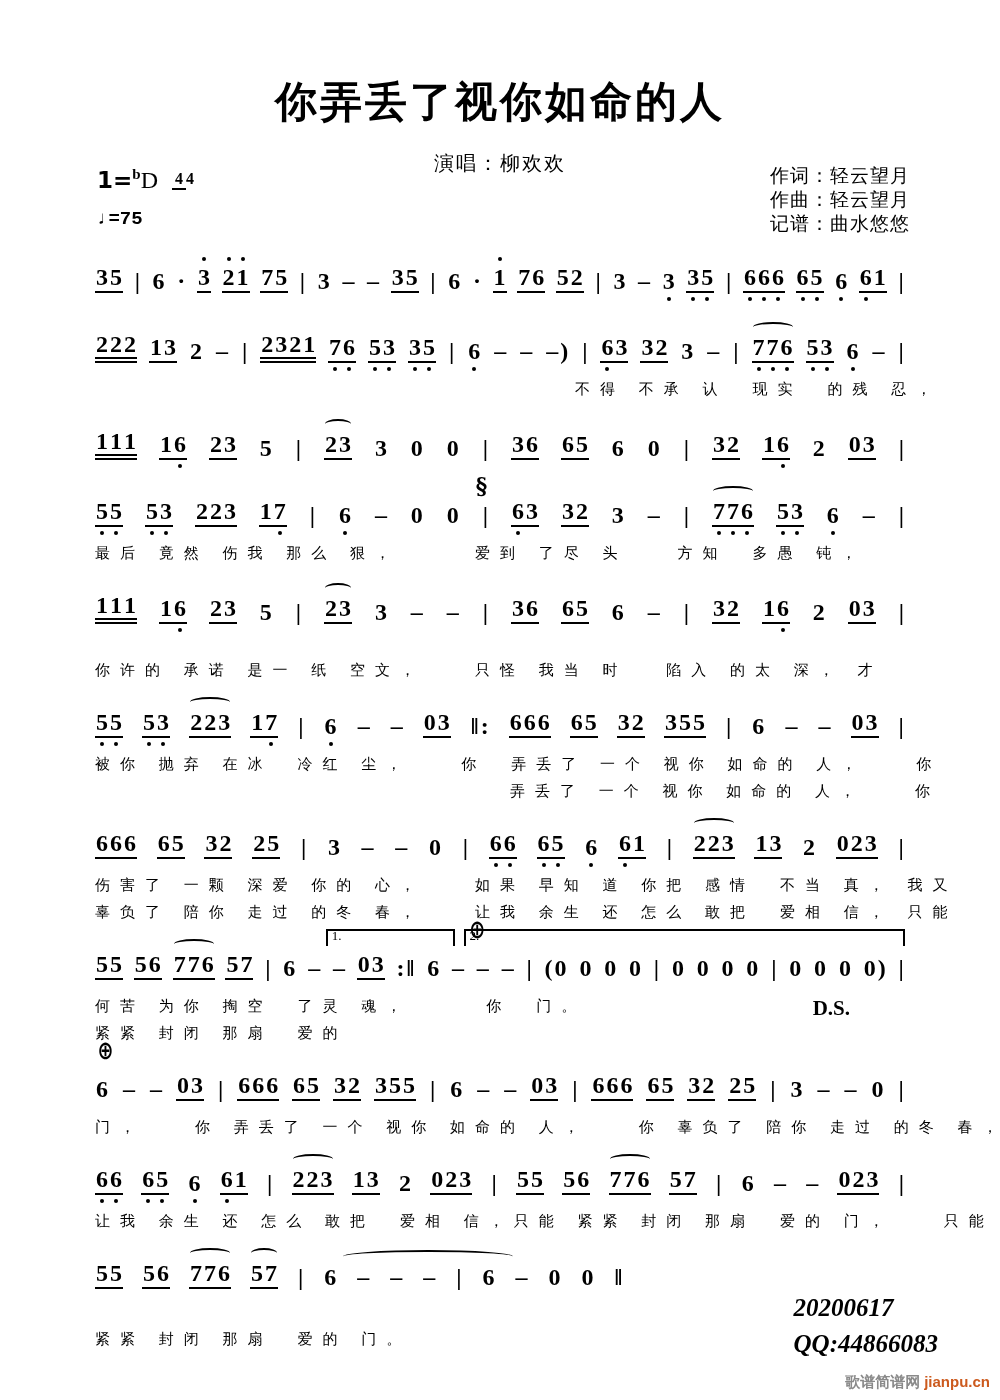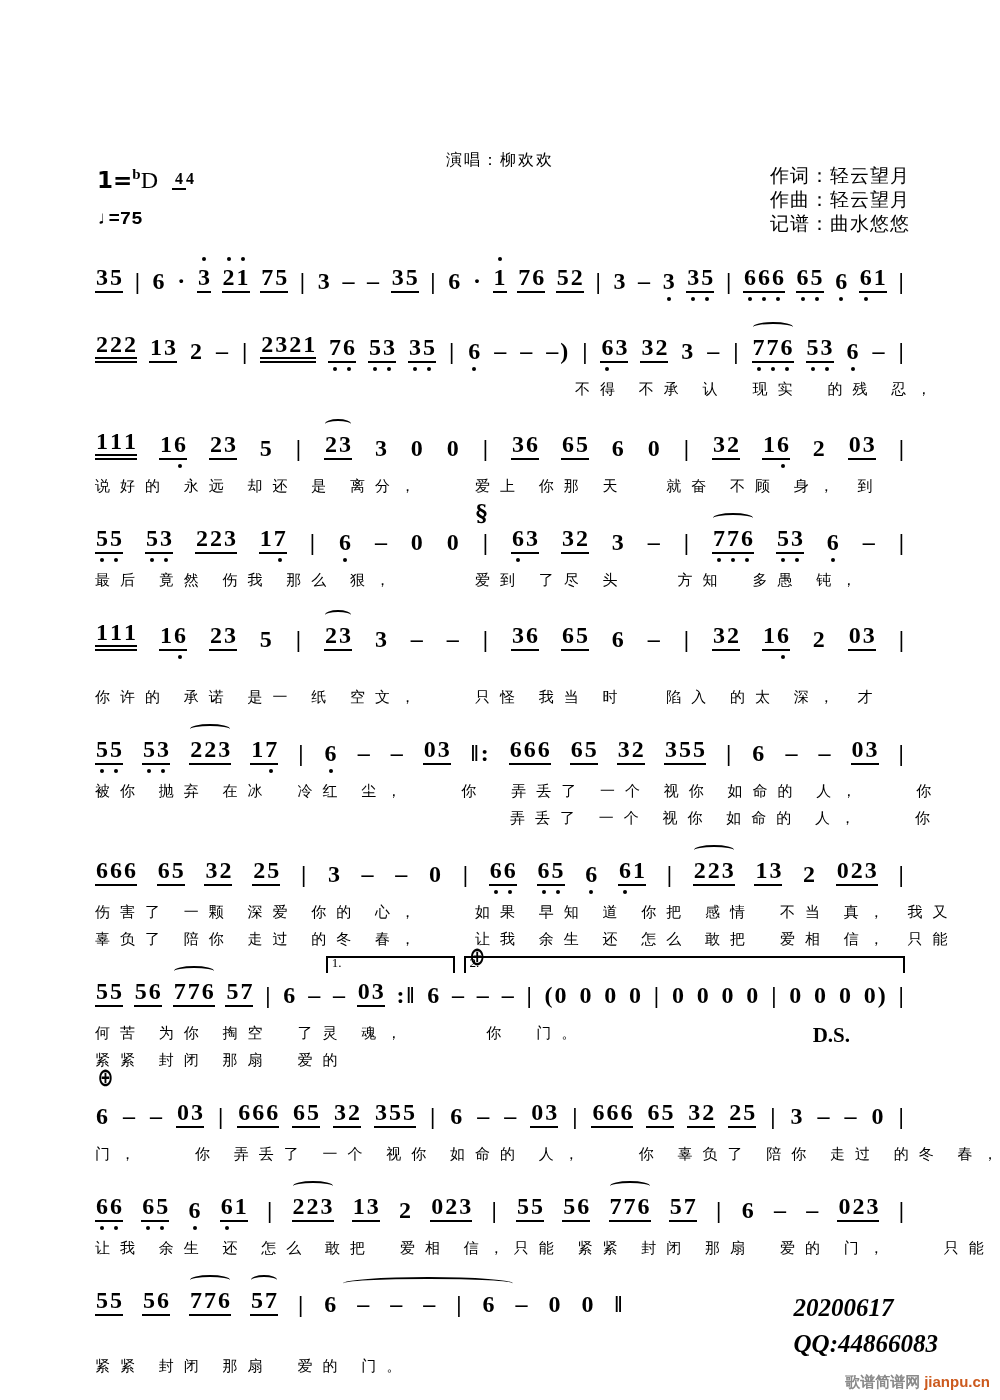--- a/index.html
+++ b/index.html
@@ -2,21 +2,21 @@
 <html><head>
 <meta charset="utf-8">
 <style>
   html,body{margin:0;padding:0;background:#e8e8e8;}
   .page{position:relative;width:1000px;height:1400px;background:#ffffff;overflow:hidden;
         font-family:"Liberation Serif",serif;color:#000;}
   
   .title{position:absolute;top:74px;left:0;width:100%;text-align:center;
          font-size:42px;font-weight:bold;letter-spacing:3px;}
   .singer{position:absolute;top:150px;left:0;width:100%;text-align:center;
-          font-size:16px;letter-spacing:2px;}
+          font-size:20px;letter-spacing:2px;}
   .keyrow{position:absolute;top:166px;left:97px;font-size:23px;font-weight:bold;
           font-family:"DejaVu Sans",sans-serif;}
   .keyrow .letter{font-family:"Liberation Serif",serif;font-weight:normal;font-size:24px;}
   .keyrow sup{font-size:15px;font-family:"Liberation Serif",serif;}
   .timesig{display:inline-block;vertical-align:middle;text-align:center;margin-left:14px;
            font:bold 16px "Liberation Serif",serif;line-height:15px;position:relative;top:-3px;}
   .timesig .top{border-bottom:2px solid #000;padding:0 3px 1px;}
   .timesig .bot{padding-top:1px;}
   .temporow{position:absolute;top:208px;left:97px;font-size:19px;font-weight:bold;
             font-family:Liberation Mono, monospace;}
@@ -53,20 +53,21 @@
          font:bold italic 25px "Liberation Serif",serif;line-height:36px;}
   .watermark{position:absolute;right:10px;bottom:8px;font:bold 15px "Liberation Sans",sans-serif;text-align:right;}
   .watermark .site{color:#8a8a8a;}
   .watermark .domain{color:#cc5a1e;margin-left:4px;}
 </style>
 </head>
 <body>
 
 <div class="page">
 
+  <div class="title">你弄丢了视你如命的人</div>
   <div class="singer">演唱：柳欢欢</div>
 
   <div class="keyrow">
     <span>1=</span><sup>b</sup><span class="letter">D</span><span class="timesig"><span class="top">4</span><span class="bot">4</span></span>
   </div>
   <div class="temporow">♩=75</div>
 
   <div class="credits">
     <div>作词：轻云望月</div>
     <div>作曲：轻云望月</div>
@@ -337,21 +338,20 @@
             <span class="n">2</span>
           </span>
           <span class="g u1">
             <span class="n">0</span>
             <span class="n">3</span>
           </span>
           <span class="g">
             <span class="n">|</span>
           </span>
         </div>
-        <div class="lyric" style="padding-left: 0px;">说好的 永远 却还 是 离分，　　爱上 你那 天　 就奋 不顾 身， 到</div>
         <div class="segno" style="left: 47%;">§</div>
       </div>
       <div class="system">
         <div class="music">
           <span class="g u1">
             <span class="n">5<i class="db"></i></span>
             <span class="n">5<i class="db"></i></span>
           </span>
           <span class="g u1">
             <span class="n">5<i class="db"></i></span>

